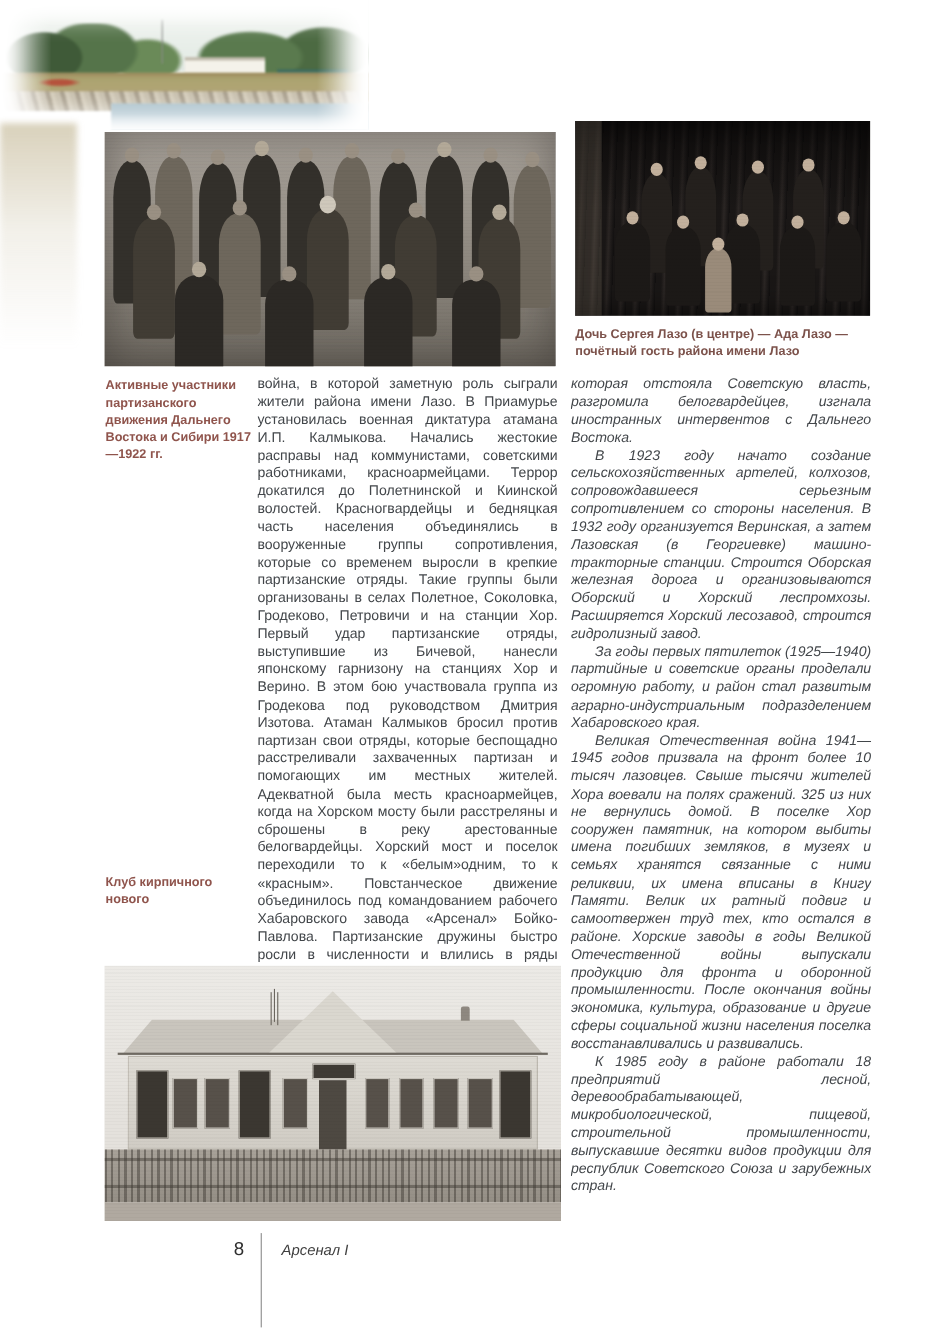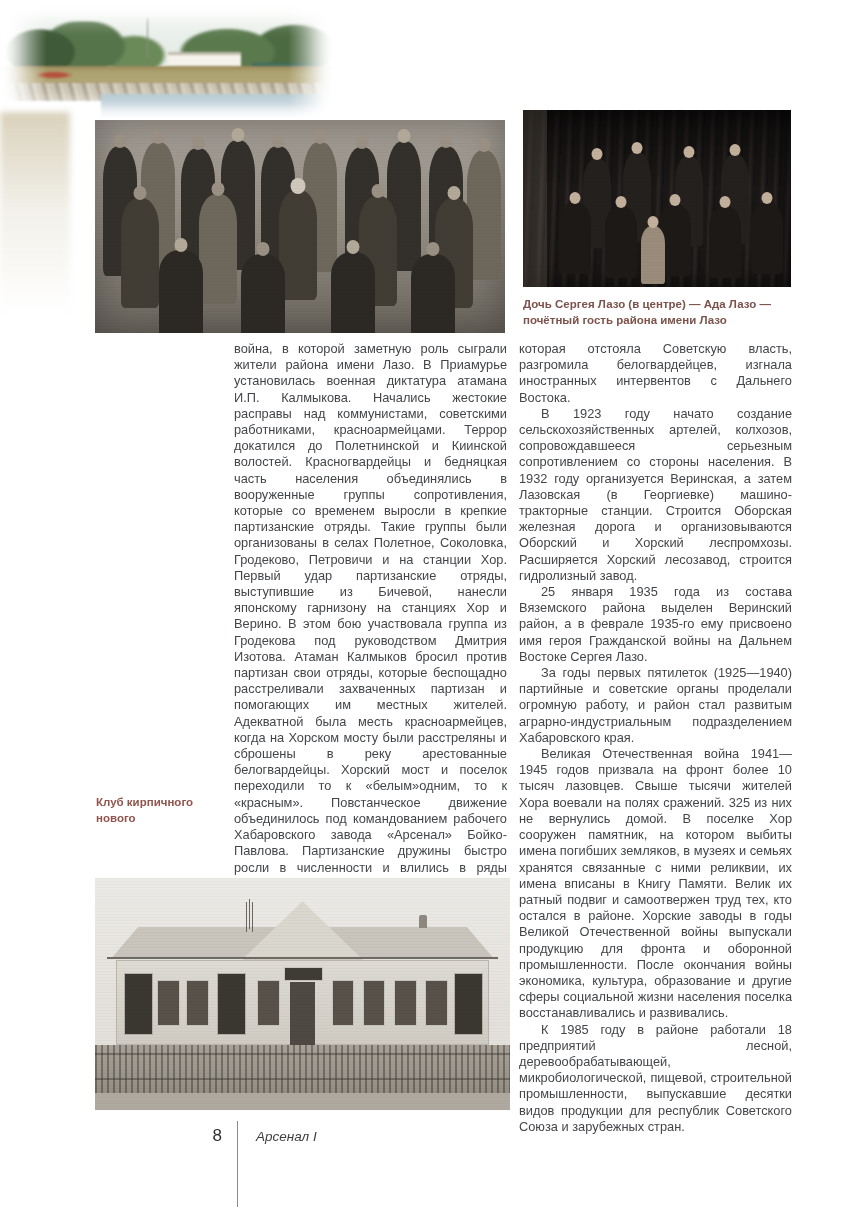--- a/index.html
+++ b/index.html
@@ -94,21 +94,21 @@
   .caption{position:absolute;font-size:11.5px;font-weight:bold;line-height:1.35;color:#8f544c;}
   .cap1{left:96px;top:344px;width:136px;}
   .cap2{left:523px;top:297px;width:266px;color:#7c524b;}
   .cap3{left:96px;top:795px;width:136px;}
 
   .col{position:absolute;width:273px;font-size:12.8px;line-height:16.2px;color:#42464a;
        text-align:justify;}
   .col p{margin:0;text-indent:22px;}
   .col p.cont{text-indent:0;}
   .col1{left:234px;top:341px;max-height:534px;overflow:hidden;}
-  .col2{left:519px;top:341px;max-height:828px;overflow:hidden;}
+  .col2{left:519px;top:341px;max-height:828px;overflow:hidden;font-style:italic;}
 
   
   .pagenum{position:absolute;left:190px;top:1126px;width:32px;text-align:right;
     font-size:17px;color:#2f2f2f;}
   .footer-line{position:absolute;left:237px;top:1121px;width:1px;height:86px;background:#8a8a8a;}
   .section{position:absolute;left:256px;top:1129px;font-size:13.5px;font-style:italic;color:#3f3f3f;}
 </style>
 </head>
 <body>
 
@@ -157,29 +157,29 @@
     <i class="p2 p2a" style="left:198px;top:44px"></i>
     <i class="p2 p2b" style="left:36px;top:92px"></i>
     <i class="p2 p2b" style="left:82px;top:96px"></i>
     <i class="p2 p2b" style="left:136px;top:94px"></i>
     <i class="p2 p2b" style="left:186px;top:96px"></i>
     <i class="p2 p2b" style="left:228px;top:92px"></i>
     <i class="p2 kid" style="left:118px;top:116px"></i>
   </figure>
   <div class="caption cap2">Дочь Сергея Лазо (в центре) — Ада Лазо — почётный гость района имени Лазо</div>
 
+  <div class="caption cap1">Активные участники партизанского движения Дальнего Востока и Сибири 1917—1922 гг.</div>
   <div class="caption cap3">Клуб кирпичного нового</div>
 
   <div class="col col1">
     <p class="cont">война, в которой заметную роль сыграли жители района имени Лазо. В Приамурье установилась военная диктатура атамана И.П. Калмыкова. Начались жестокие расправы над коммунистами, советскими работниками, красноармейцами. Террор докатился до Полетнинской и Киинской волостей. Красногвардейцы и бедняцкая часть населения объединялись в вооруженные группы сопротивления, которые со временем выросли в крепкие партизанские отряды. Такие группы были организованы в селах Полетное, Соколовка, Гродеково, Петровичи и на станции Хор. Первый удар партизанские отряды, выступившие из Бичевой, нанесли японскому гарнизону на станциях Хор и Верино. В этом бою участвовала группа из Гродекова под руководством Дмитрия Изотова. Атаман Калмыков бросил против партизан свои отряды, которые беспощадно расстреливали захваченных партизан и помогающих им местных жителей. Адекватной была месть красноармейцев, когда на Хорском мосту были расстреляны и сброшены в реку арестованные белогвардейцы. Хорский мост и поселок переходили то к «белым»одним, то к «красным». Повстанческое движение объединилось под командованием рабочего Хабаровского завода «Арсенал» Бойко-Павлова. Партизанские дружины быстро росли в численности и влились в ряды Народно-революционной армии В.К. Блюхера. Они составили ту силу,</p>
   </div>
   <div class="col col2">
     <p class="cont">которая отстояла Советскую власть, разгромила белогвардейцев, изгнала иностранных интервентов с Дальнего Востока.</p>
     <p>В 1923 году начато создание сельскохозяйственных артелей, колхозов, сопровождавшееся серьезным сопротивлением со стороны населения. В 1932 году организуется Веринская, а затем Лазовская (в Георгиевке) машино-тракторные станции. Строится Оборская железная дорога и организовываются Оборский и Хорский леспромхозы. Расширяется Хорский лесозавод, строится гидролизный завод.</p>
-    <p>25 января 1935 года из состава Вяземского района выделен Веринский район, а в феврале 1935-го ему присвоено имя героя Гражданской войны на Дальнем Востоке Сергея Лазо.</p>
     <p>За годы первых пятилеток (1925—1940) партийные и советские органы проделали огромную работу, и район стал развитым аграрно-индустриальным подразделением Хабаровского края.</p>
     <p>Великая Отечественная война 1941—1945 годов призвала на фронт более 10 тысяч лазовцев. Свыше тысячи жителей Хора воевали на полях сражений. 325 из них не вернулись домой. В поселке Хор сооружен памятник, на котором выбиты имена погибших земляков, в музеях и семьях хранятся связанные с ними реликвии, их имена вписаны в Книгу Памяти. Велик их ратный подвиг и самоотвержен труд тех, кто остался в районе. Хорские заводы в годы Великой Отечественной войны выпускали продукцию для фронта и оборонной промышленности. После окончания войны экономика, культура, образование и другие сферы социальной жизни населения поселка восстанавливались и развивались.</p>
     <p>К 1985 году в районе работали 18 предприятий лесной, деревообрабатывающей, микробиологической, пищевой, строительной промышленности, выпускавшие десятки видов продукции для республик Советского Союза и зарубежных стран.</p>
 
   </div>
 
   <figure class="photo ph3" style="margin:0">
     <span class="roof"></span>
     <span class="gable"></span>
     <span class="eaves"></span>

